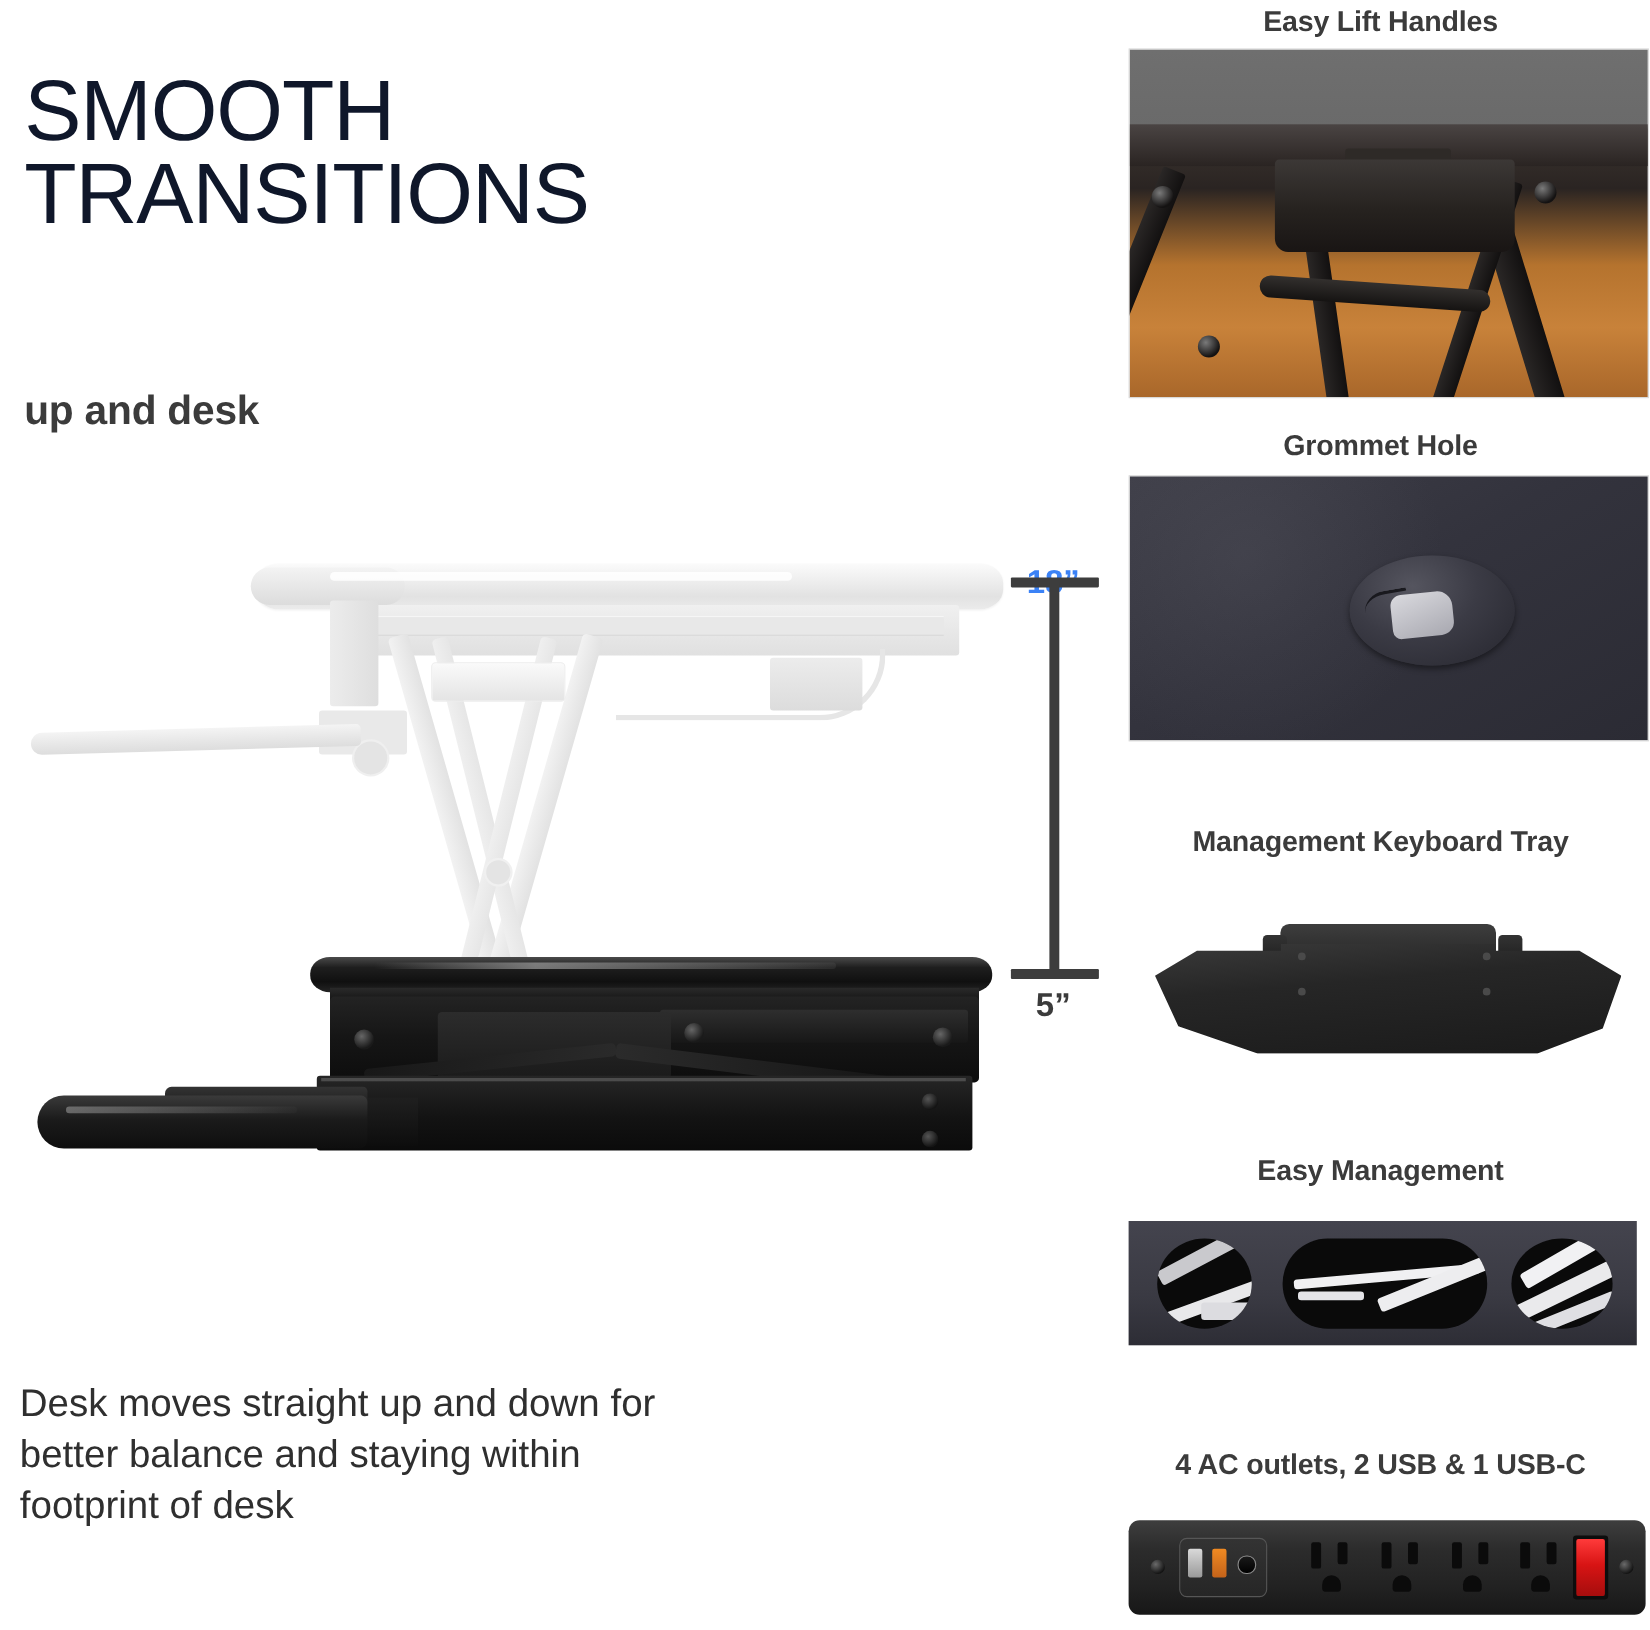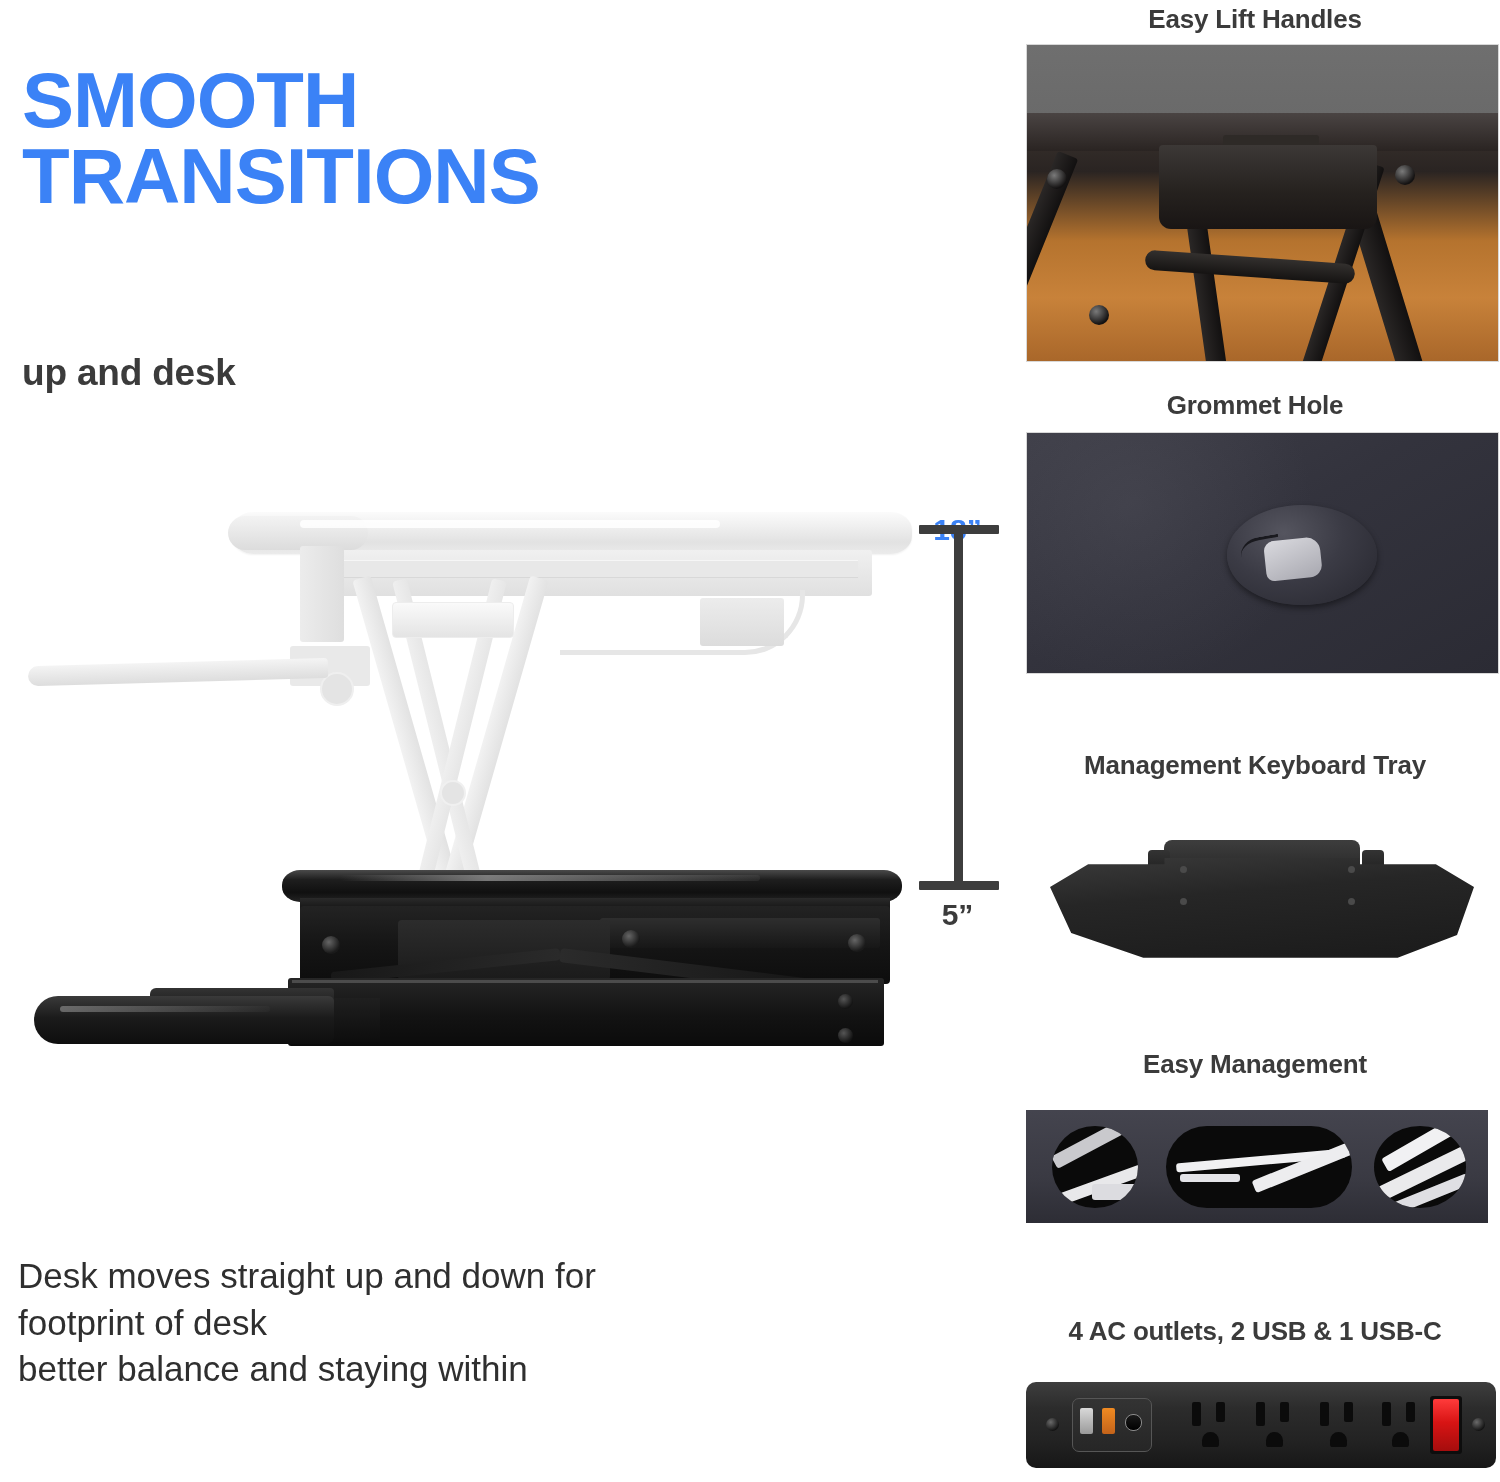--- a/index.html
+++ b/index.html
@@ -23,24 +23,24 @@
     position: absolute;
     left: 0; top: 0;
     width: 1010px; height: 1482px;
   }
 
   #headline {
     position: absolute;
     left: 22px; top: 62px;
     width: 840px;
     font-size: 78px;
-    font-weight: bold;
+    font-weight: normal;
     line-height: 0.98;
     letter-spacing: -1px;
-    color: #3b82f6;
+    color: #0f172a;
   }
   #headline .hl-line { display: block; white-space: nowrap; }
 
   #subhead {
     position: absolute;
     left: 22px; top: 352px;
     font-size: 37px;
     font-weight: bold;
     color: #3b3b3b;
     letter-spacing: -0.2px;
@@ -648,22 +648,22 @@
   <div id="dimension-callout">
     <div id="dim-label-top">18”</div>
     <div id="dim-tick-top"></div>
     <div id="dim-line"></div>
     <div id="dim-tick-bottom"></div>
     <div id="dim-label-bottom">5”</div>
   </div>
 
   <div id="caption">
     <span class="cap-line">Desk moves straight up and down for</span>
+    <span class="cap-line">better balance and staying within</span>
     <span class="cap-line">footprint of desk</span>
-    <span class="cap-line">better balance and staying within</span>
   </div>
 </div>
 
 <div id="right-panel">
 
   <div class="feature-label" style="top:4px;">Easy Lift Handles</div>
   <div class="feature-photo" id="photo-handles">
     <div id="ph-desk-underside"></div>
     <div class="ph-leg" id="ph-leg-1"></div>
     <div class="ph-leg" id="ph-leg-2"></div>

